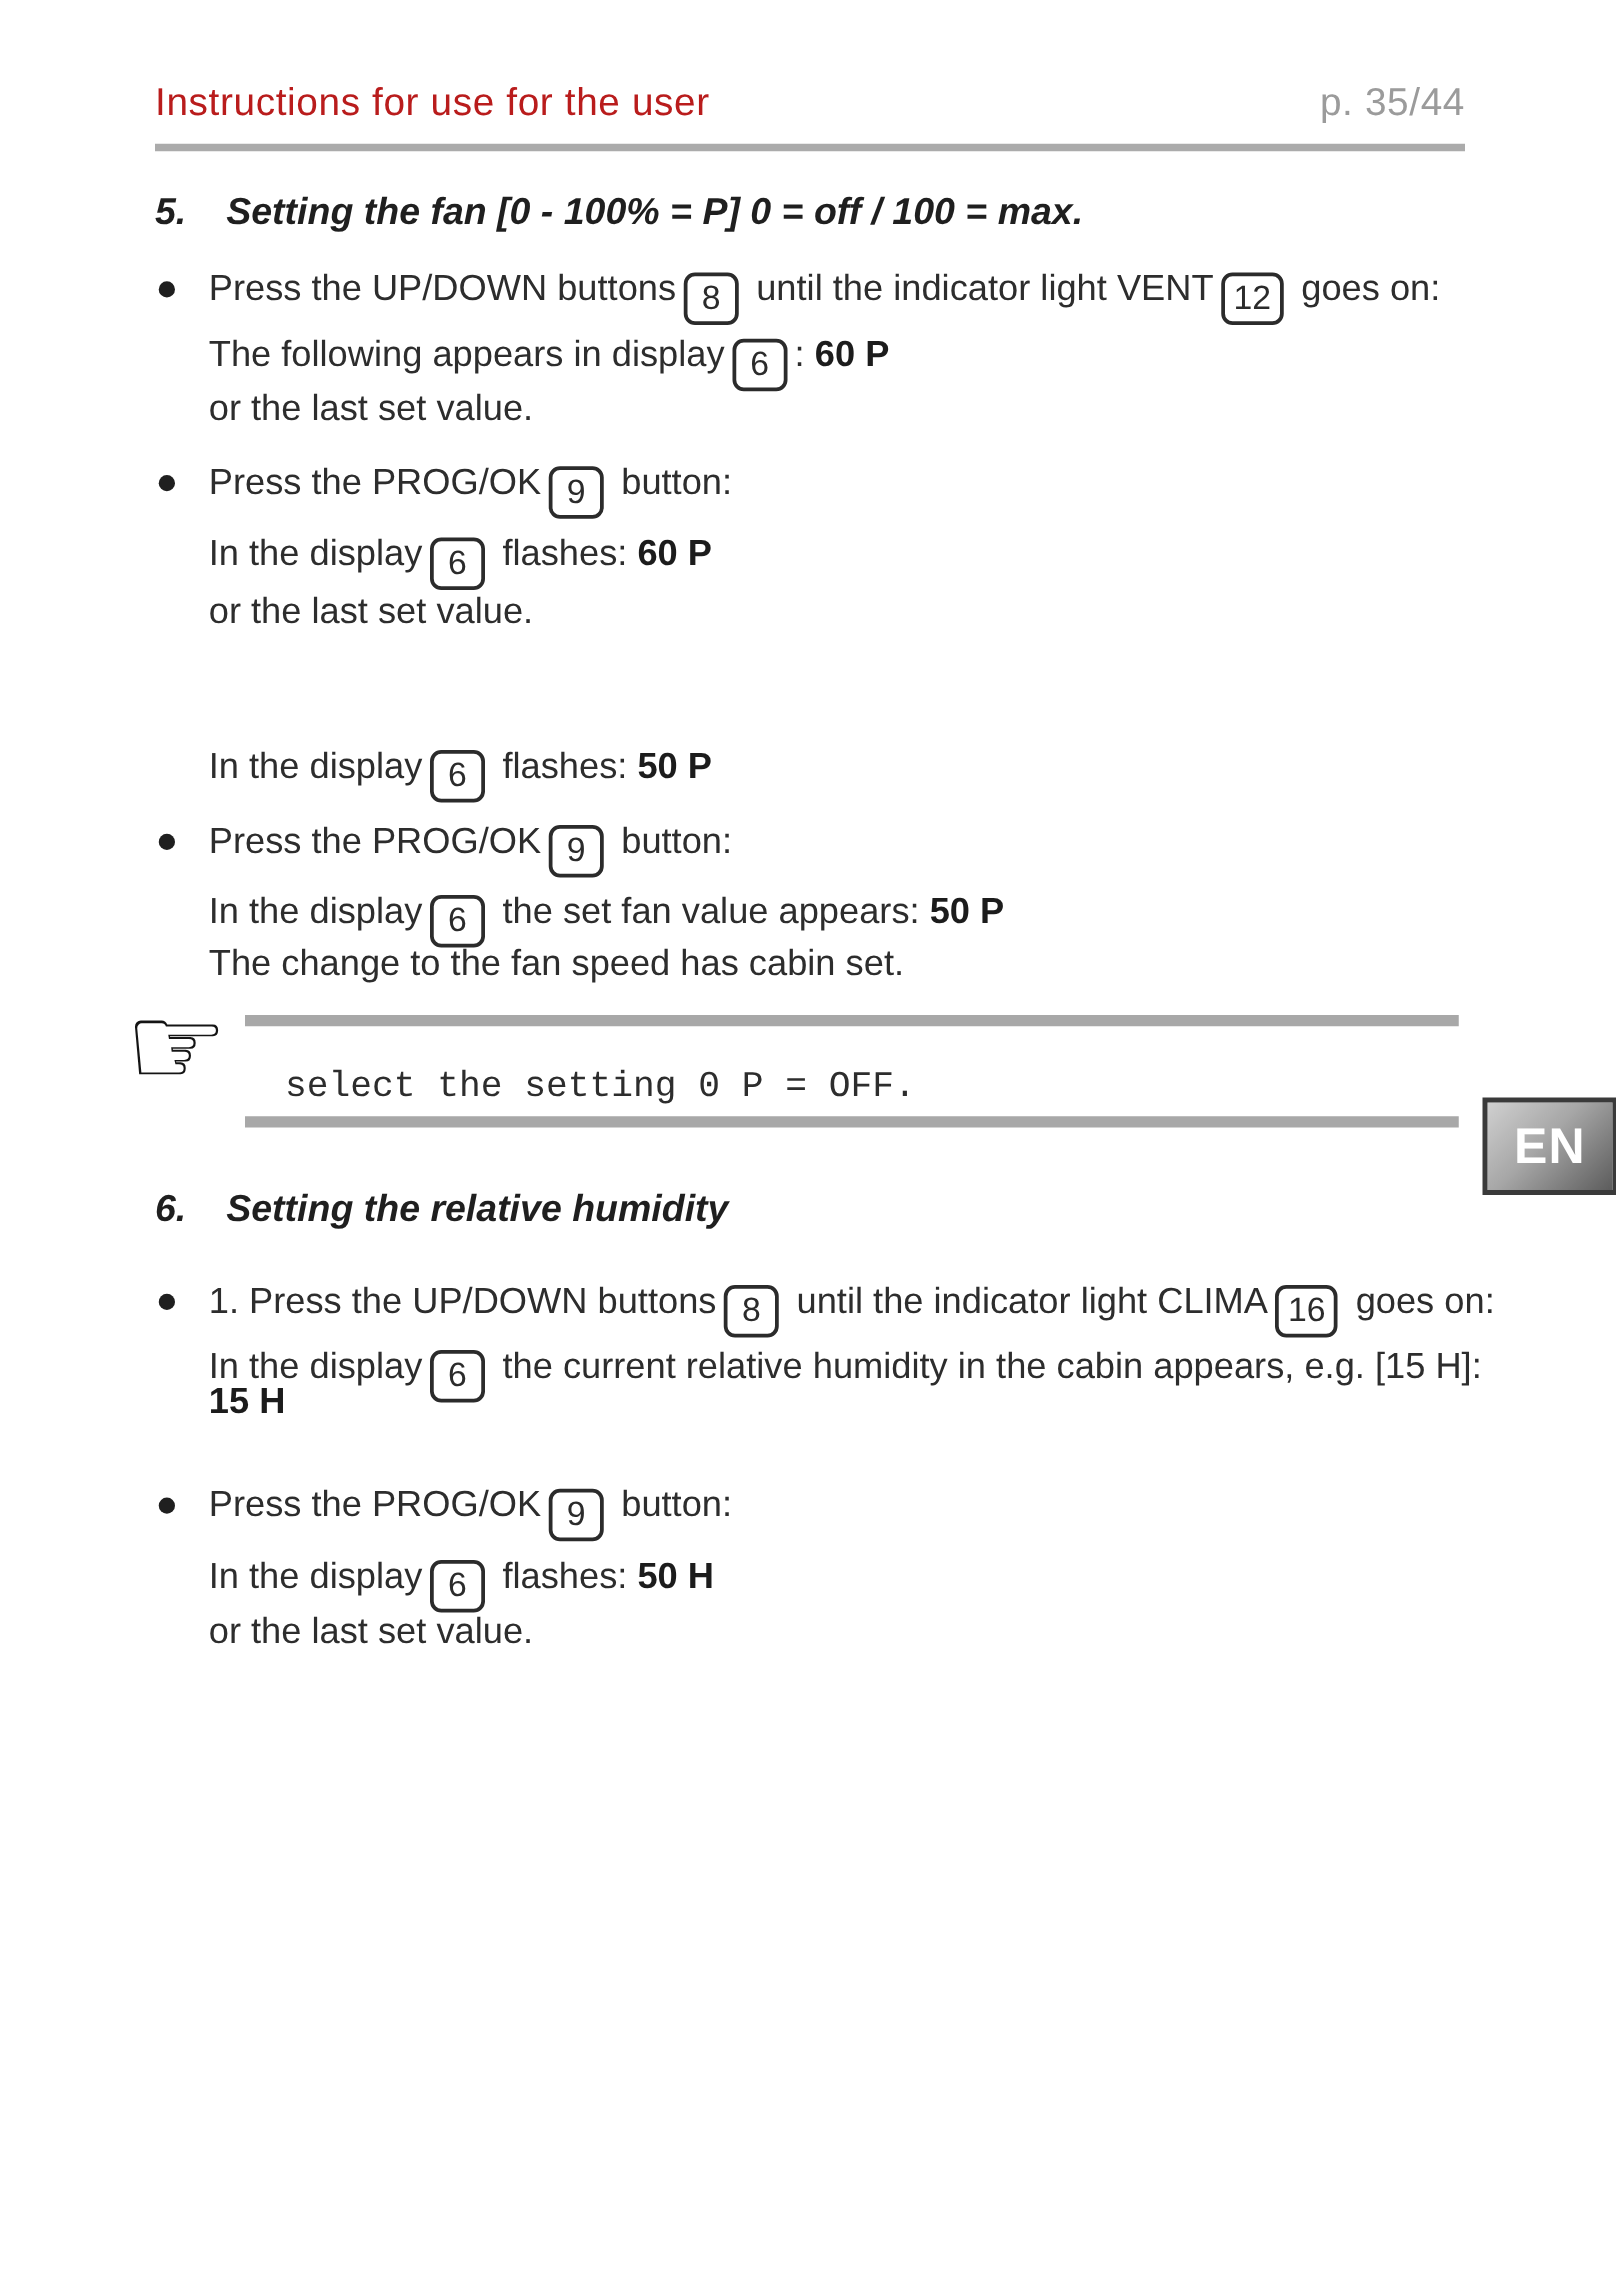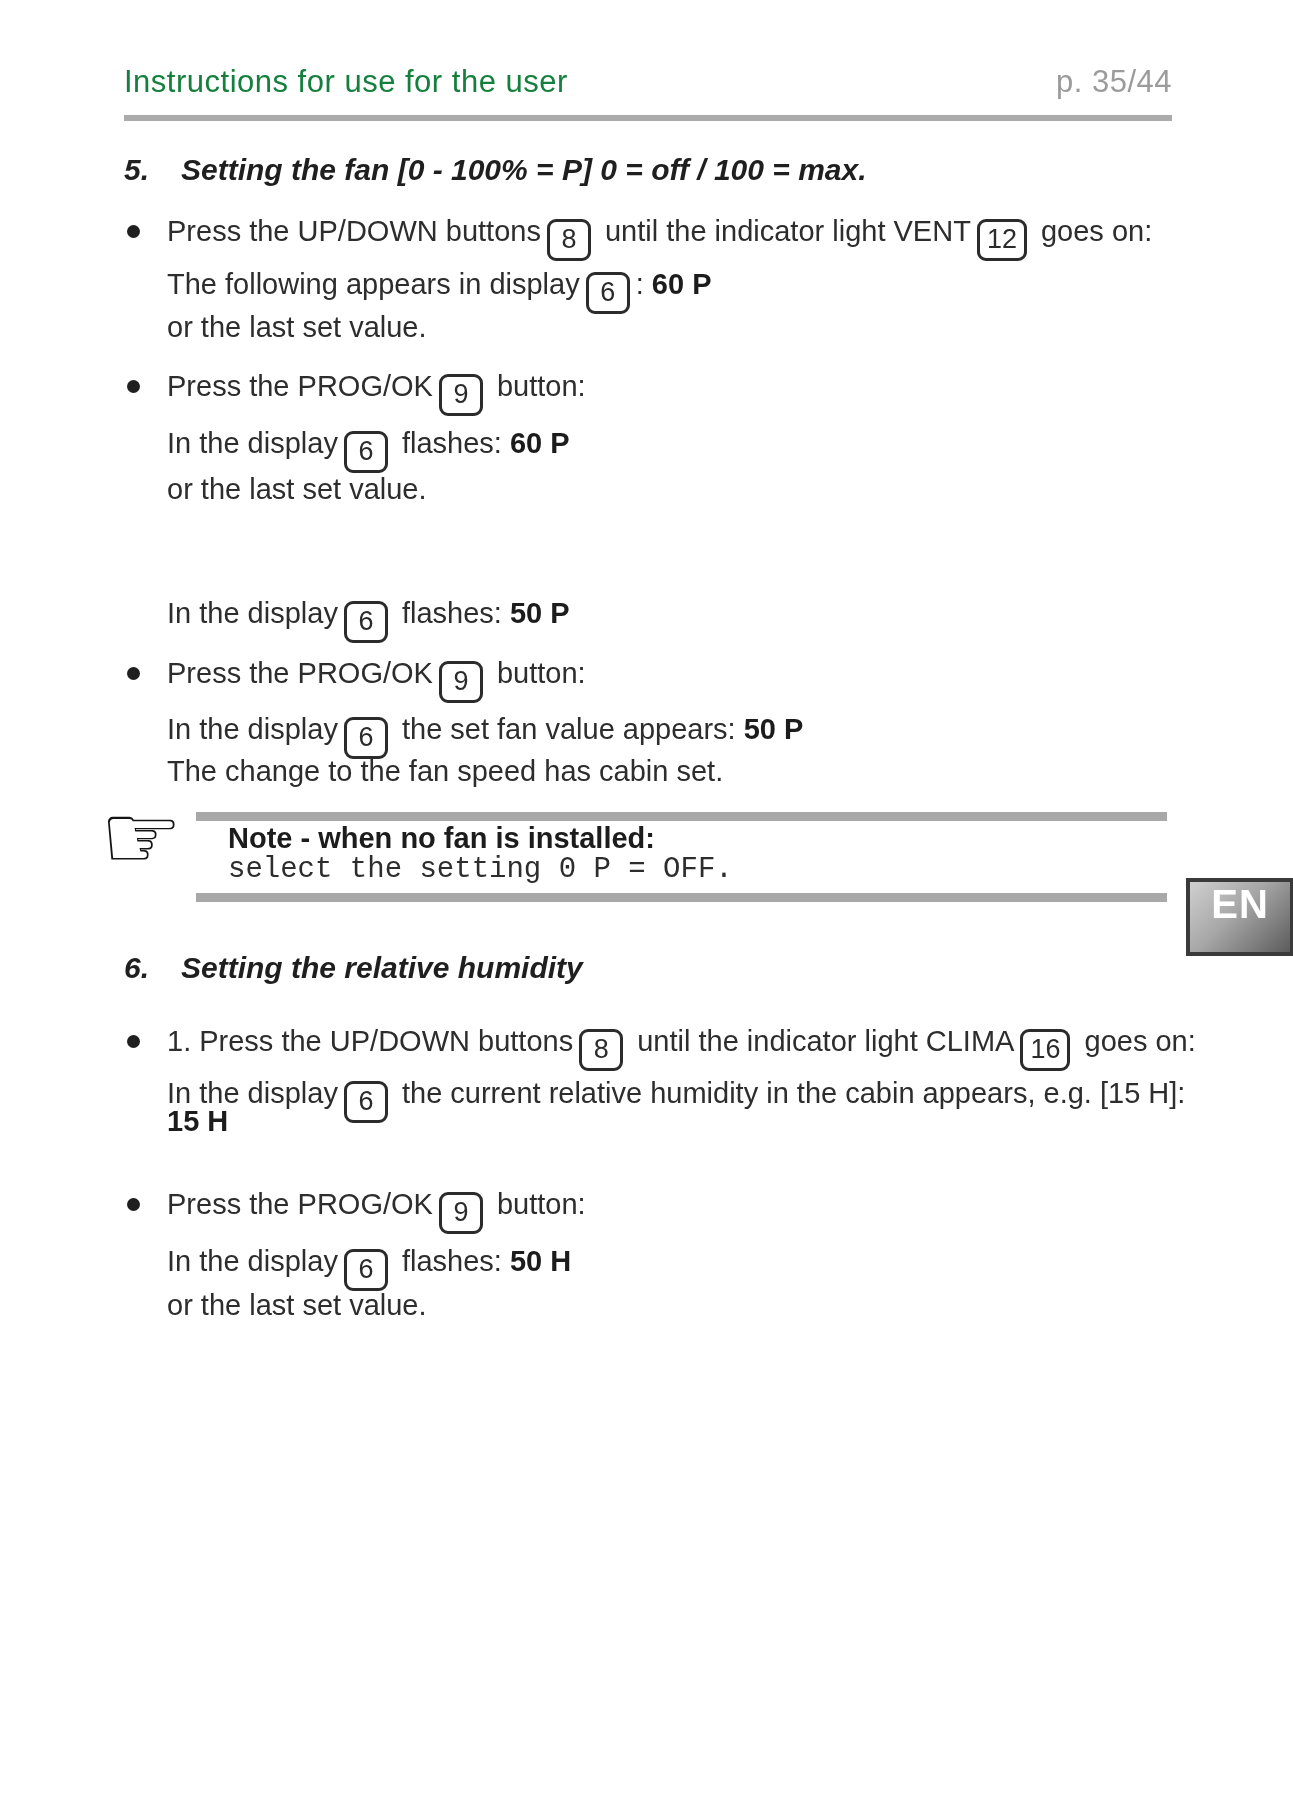--- a/index.html
+++ b/index.html
@@ -7,21 +7,21 @@
     position:relative;
     width:1293px;height:1820px;
     background:#ffffff;
     font-family:"Liberation Sans", sans-serif;
     color:#2d2d2d;
     overflow:hidden;
   }
   
   .hdr-title{
     position:absolute;left:124px;top:64px;
-    font-size:31px;color:#15803d;letter-spacing:0.5px;
+    font-size:31px;color:#b91c1c;letter-spacing:0.5px;
   }
   .hdr-page{
     position:absolute;right:121px;top:64px;
     font-size:31px;color:#9b9b9b;letter-spacing:0.5px;
   }
   .hdr-rule{
     position:absolute;left:124px;top:115px;width:1048px;height:6px;
     background:#ababab;
   }
   
@@ -65,21 +65,21 @@
   }
   .note-body{
     position:absolute;left:228px;top:851px;
     font-size:29px;line-height:38px;color:#2d2d2d;white-space:nowrap;font-family:Liberation Mono, monospace;
   }
   
   .lang-tab{
     position:absolute;left:1186px;top:878px;width:100px;height:70px;
     border:4px solid #3a3a3a;
     background:linear-gradient(135deg,#d0d0d0 0%,#a6a6a6 45%,#5c5c5c 100%);
-    display:flex;justify-content:center;
+    display:flex;align-items:center;justify-content:center;
   }
   .lang-tab span{
     font-size:40px;font-weight:bold;color:#ffffff;letter-spacing:1px;
   }
 </style>
 </head>
 <body>
 
 <div class="page">
 
@@ -97,21 +97,20 @@
   <div class="ln" style="top:366px"><span class="dot"></span><span>Press the PROG/OK</span><span class="keycap">9</span><span> button:</span></div>
   <div class="ln" style="top:423px"><span>In the display</span><span class="keycap">6</span><span> flashes: </span><span class="bold">60 P</span></div>
   <div class="ln" style="top:469px"><span>or the last set value.</span></div>
   <div class="ln" style="top:593px"><span>In the display</span><span class="keycap">6</span><span> flashes: </span><span class="bold">50 P</span></div>
   <div class="ln" style="top:653px"><span class="dot"></span><span>Press the PROG/OK</span><span class="keycap">9</span><span> button:</span></div>
   <div class="ln" style="top:709px"><span>In the display</span><span class="keycap">6</span><span> the set fan value appears: </span><span class="bold">50 P</span></div>
   <div class="ln" style="top:751px"><span>The change to the fan speed has cabin set.</span></div>
 
   <div class="note-bar" style="top:812px"></div>
   <div class="hand">☞</div>
-  <div class="note-title">Note - when no fan is installed:</div>
   <div class="note-body">select the setting 0 P = OFF.</div>
   <div class="note-bar" style="top:893px"></div>
 
   <div class="lang-tab">
     <span>EN</span>
   </div>
 
   <div class="sec-head" style="top:951px">
     <span class="num">6.</span><span>Setting the relative humidity</span>
   </div>

